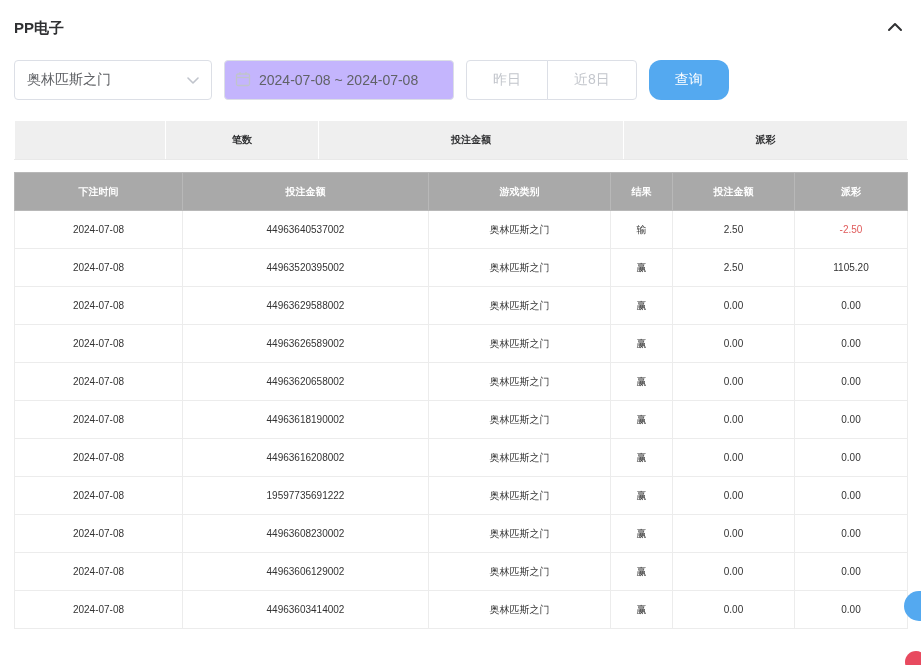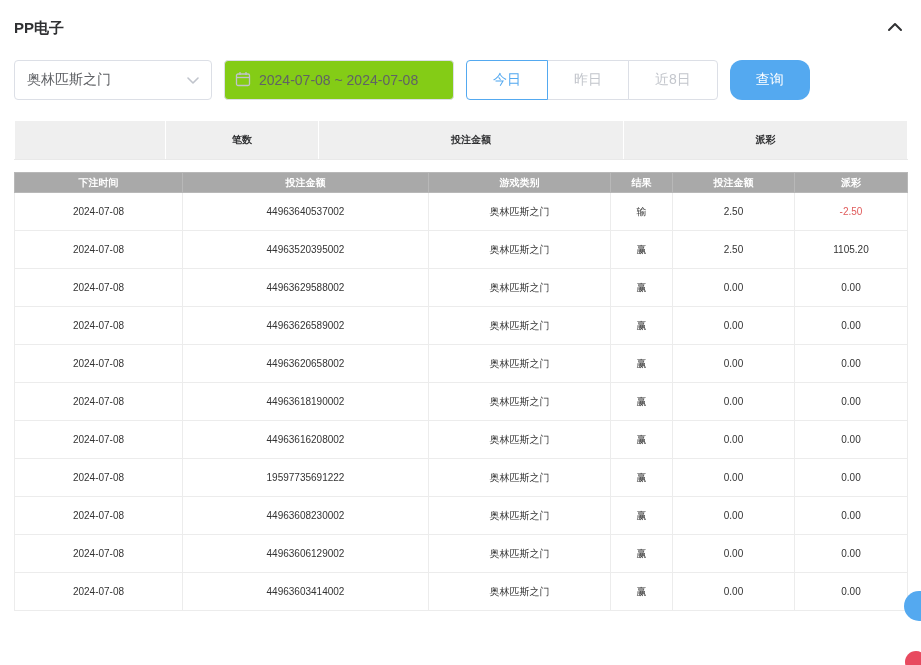--- a/index.html
+++ b/index.html
@@ -27,21 +27,21 @@
     width: 198px; height: 40px;
     border: 1px solid #dcdfe6; border-radius: 4px;
     display: flex; align-items: center; justify-content: space-between;
     padding: 0 12px; font-size: 14px; color: #606266; cursor: pointer;
     background: #fff;
   }
   .date-input {
     width: 230px; height: 40px;
     border: 1px solid #dcdfe6; border-radius: 4px;
     display: flex; align-items: center; gap: 8px;
-    padding: 0 10px; font-size: 14px; color: #606266; background: #84cc16;
+    padding: 0 10px; font-size: 14px; color: #606266; background: #c4b5fd;
     cursor: pointer;
   }
   .btn-group { display: flex; }
   .btn-group button {
     height: 40px; padding: 0 26px; background: #fff;
     border: 1px solid #dcdfe6; font-size: 14px; color: #c3c6cc;
     cursor: pointer; margin-left: -1px;
   }
   .btn-group button:first-child { border-radius: 4px 0 0 4px; margin-left: 0; }
   .btn-group button:last-child { border-radius: 0 4px 4px 0; }
@@ -66,21 +66,21 @@
     height: 39px; font-weight: bold; color: #303133;
     border: 1px solid #fff; border-bottom: 1px solid #e9e9e9;
   }
   .summary-table td {
     height: 39px; border: 1px solid #ececec; color: #333;
   }
 
   .main-table { margin-top: 12px; }
   .main-table th {
     background: var(--table-header-bg, #a9a9a9);
-    color: #fff; font-weight: bold; height: 20px;
+    color: #fff; font-weight: bold; height: 38px;
     border: 1px solid #b8b8b8;
   }
   .main-table td {
     height: 38px; border: 1px solid #ececec; color: #333;
   }
   .main-table td.neg { color: var(--negative, #e05b5b); }
 
   
   .float-btn {
     position: absolute; border-radius: 50%;
@@ -128,21 +128,20 @@
           <rect x="1.5" y="3" width="13" height="11.5" rx="1.5" fill="none" stroke="#c0c4cc" stroke-width="1.3"></rect>
           <line x1="1.5" y1="6.5" x2="14.5" y2="6.5" stroke="#c0c4cc" stroke-width="1.3"></line>
           <line x1="5" y1="1" x2="5" y2="4" stroke="#c0c4cc" stroke-width="1.3"></line>
           <line x1="11" y1="1" x2="11" y2="4" stroke="#c0c4cc" stroke-width="1.3"></line>
         </svg>
       </span>
       <span>2024-07-08 ~ 2024-07-08</span>
     </div>
 
     <div class="btn-group">
-      <button class="active">今日</button>
       <button>昨日</button>
       <button>近8日</button>
     </div>
 
     <button class="query-btn">查询</button>
   </div>
 
   <table class="summary-table">
     <colgroup>
       <col style="width:151px">

